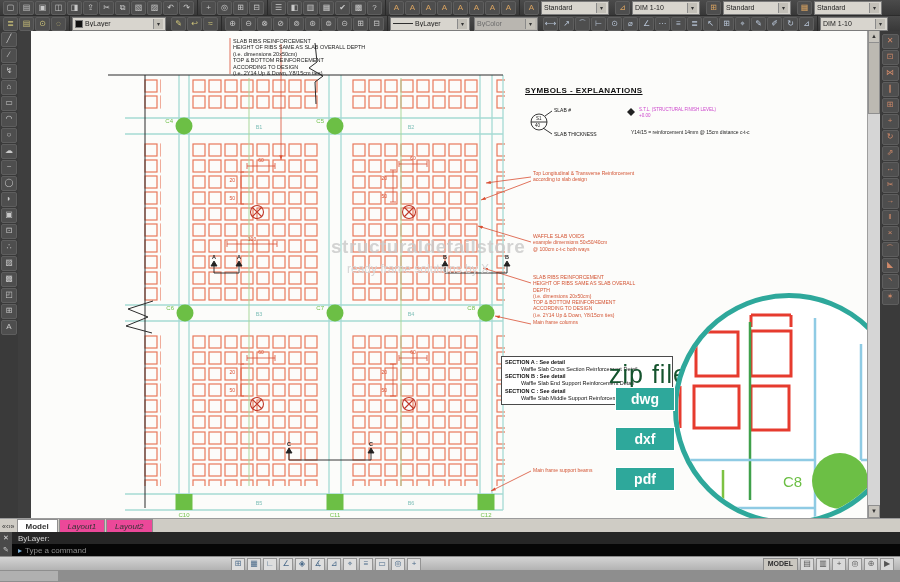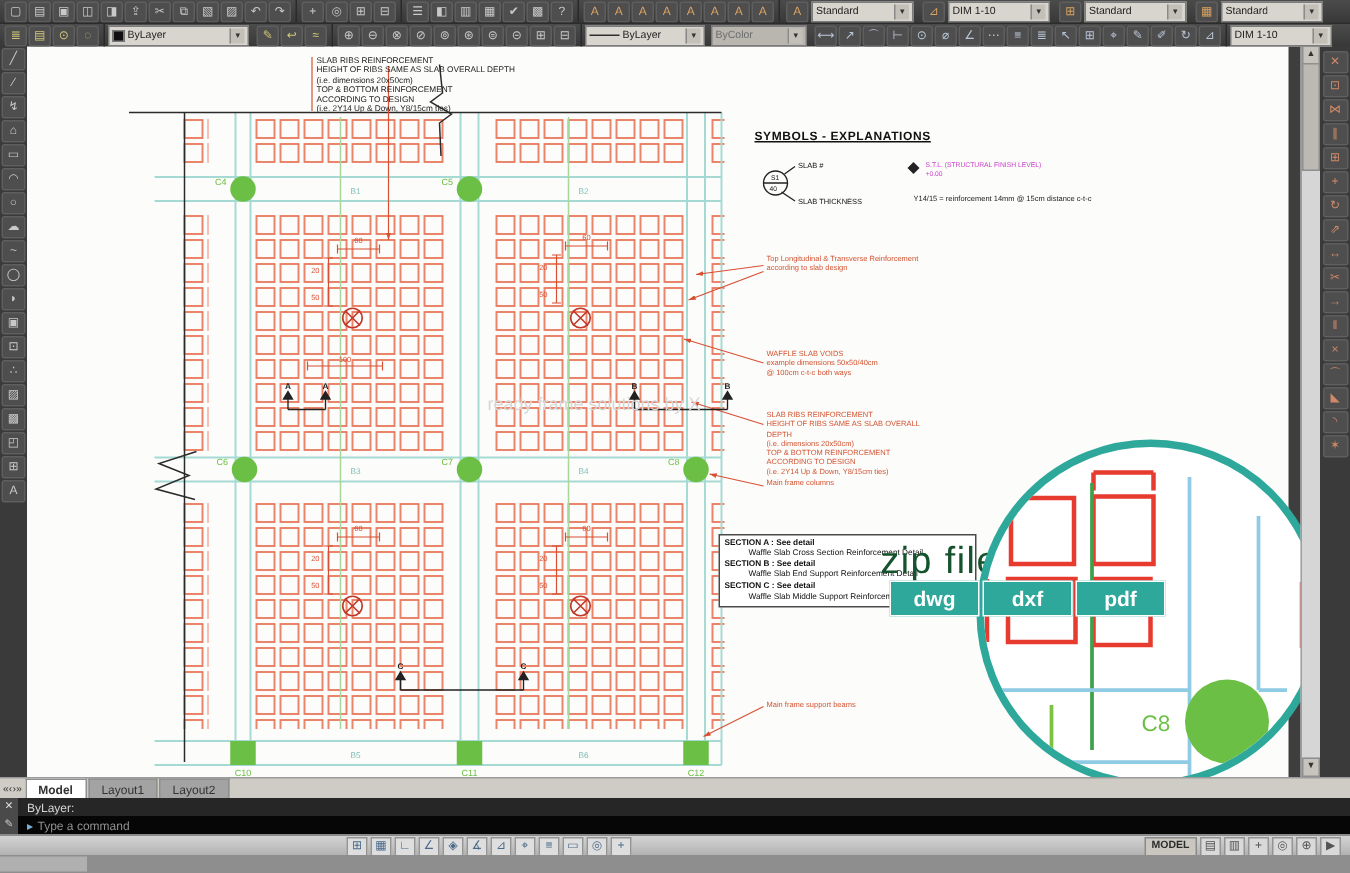--- a/index.html
+++ b/index.html
@@ -32,46 +32,46 @@
   #right-toolbar{position:absolute;right:0;top:30px;width:20px;bottom:64px;background:#3a3a3a;
                  display:flex;flex-direction:column;align-items:center;gap:1px;padding-top:4px;z-index:30}
   #right-toolbar .ticon{width:15px;height:13px;color:#d08a6a}
   #vscroll{position:absolute;right:20px;top:30px;width:12px;bottom:64px;background:#d6d6d6;
            border-left:1px solid #9e9e9e;z-index:20}
   .sbtn{height:11px;background:#c7c4bd;border:1px solid #8f8f8f;font-size:6px;line-height:10px;
         text-align:center;color:#333}
   #vthumb{position:absolute;left:0;right:0;top:12px;height:70px;background:#bcb9b2;border:1px solid #8f8f8f}
   #vscroll .down{position:absolute;bottom:0;left:0;right:0}
   
-  #drawing{position:absolute;left:9px;top:30px;width:850px;height:488px;background:#FCFCFA;z-index:10}
+  #drawing{position:absolute;left:31px;top:30px;width:850px;height:488px;background:#FCFCFA;z-index:10}
   #basedwg{position:absolute;left:0;top:0}
   .dnote{position:absolute;font-size:5.5px;line-height:1.18;color:#1c1c1c;white-space:pre-line;z-index:6}
   .dann{position:absolute;font-size:5px;line-height:1.25;color:#D35433;white-space:pre-line;width:120px;z-index:6}
   .symheading{position:absolute;left:494px;top:56px;font-size:8px;font-weight:bold;color:#111;
               text-decoration:underline;letter-spacing:.4px;z-index:6}
   .secbox{position:absolute;left:470px;top:326px;width:164px;background:#fff;border:1px solid #4a4a4a;
           padding:2px 3px;z-index:7}
   .sec-l1{font-size:5.5px;color:#111;font-weight:bold;line-height:1.3}
   .sec-l2{font-size:5.5px;color:#111;padding-left:16px;line-height:1.3}
   .wm1{position:absolute;left:300px;top:206px;font-size:19px;font-weight:bold;color:#c9c9c9;opacity:.8;
        letter-spacing:.5px;z-index:4;white-space:nowrap}
   .wm2{position:absolute;left:316px;top:232px;font-size:12px;color:#d6d6d6;z-index:4;white-space:nowrap}
   .zip{position:absolute;left:578px;top:330px;font-size:25px;color:#14532d;letter-spacing:1px;z-index:12}
-  .badges{position:absolute;left:584px;top:357px;display:flex;flex-direction:row;gap:2px;z-index:60}
+  .badges{position:absolute;left:584px;top:357px;display:flex;flex-direction:column;gap:16px;z-index:60}
   .badge{width:58px;height:22px;background:#2EA89B;color:#fff;font-size:14px;font-weight:bold;
          text-align:center;line-height:22px;border:1px solid #ffffff}
   .magnifier{position:absolute;left:642px;top:263px;width:222px;height:222px;border:5px solid #2EA89B;
              border-radius:50%;background:#fff;overflow:hidden;z-index:50}
   
   #tabsbar{position:absolute;left:0;top:518px;width:900px;height:14px;background:#cfccc5;
            border-top:1px solid #9b9b9b;display:flex;align-items:flex-end;z-index:40}
   .tabnav{font-size:7px;color:#333;padding:0 2px;line-height:13px}
   .tabs{display:flex;align-items:flex-end}
-  .tab{font-size:8px;padding:0 8px;height:13px;line-height:13px;background:#a3a3a3;color:#333;
-       border:1px solid #8f8f8f;border-bottom:none;margin-right:1px;}
+  .tab{font-size:8px;padding:0 8px;height:13px;line-height:13px;background:#ec4899;color:#333;
+       border:1px solid #8f8f8f;border-bottom:none;margin-right:1px;font-style:italic}
   .tabs .tab:nth-child(1){background:#ffffff;font-weight:bold;font-style:normal}
   #cmd1{position:absolute;left:0;top:532px;width:900px;height:12px;background:#262626;z-index:100;
         display:flex;align-items:center}
   #cmd1 .cmdclose{width:12px;height:12px;background:#4a4a4a;color:#ddd;font-size:7px;line-height:12px;
         text-align:center}
   #cmd1 .cmdtext{color:#d5d5d5;font-size:8px;padding-left:6px}
   #cmd2{position:absolute;left:0;top:544px;width:900px;height:12px;background:#060606;z-index:100;
         display:flex;align-items:center}
   #cmd2 .grip{width:12px;height:12px;background:#4a4a4a;color:#cfcfcf;font-size:7px;line-height:12px;text-align:center}
   #cmd2 .prompticon{color:#7fb2d9;font-size:8px;padding:0 3px 0 6px}
@@ -449,20 +449,21 @@
       <div>
       <div class="sec-l1">SECTION B : See detail</div>
       <div class="sec-l2">Waffle Slab End Support Reinforcement Detail</div>
     </div>
       <div>
       <div class="sec-l1">SECTION C : See detail</div>
       <div class="sec-l2">Waffle Slab Middle Support Reinforcement Detail</div>
     </div>
     </div>
 
+  <div class="wm1">structuraldetailstore</div>
   <div class="wm2">ready frame solutions by X</div>
 
   <div class="zip">zip file</div>
 
   <div class="badges">
       <div class="badge">dwg</div>
       <div class="badge">dxf</div>
       <div class="badge">pdf</div>
     </div>
 

